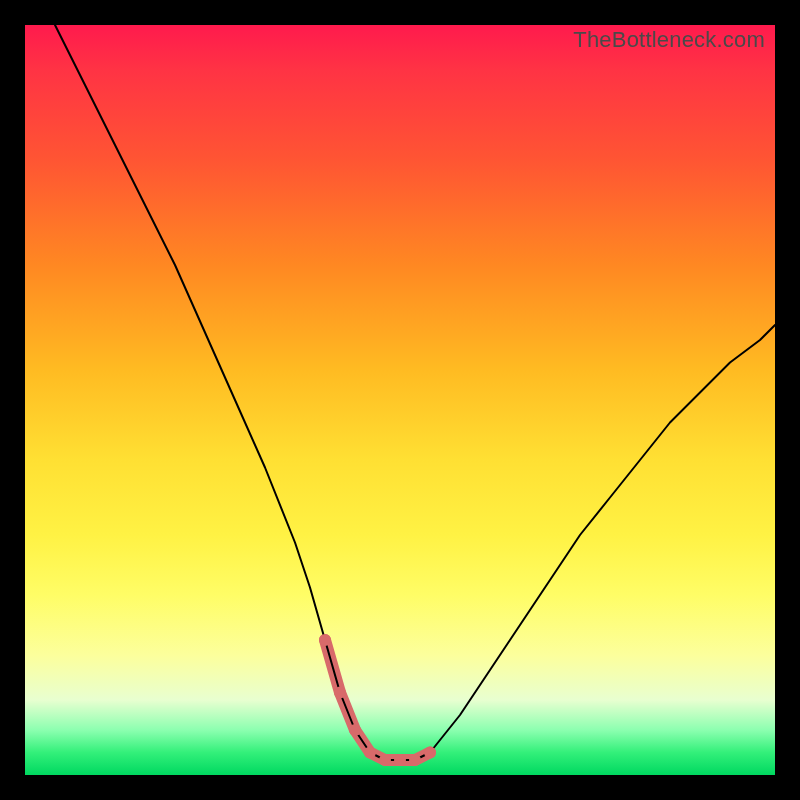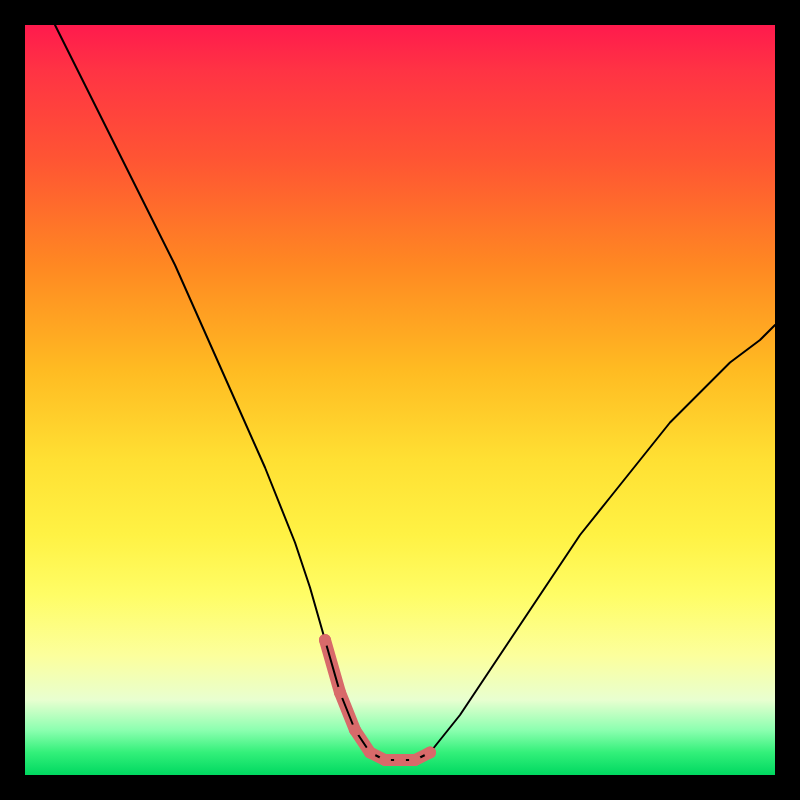--- a/index.html
+++ b/index.html
@@ -58,20 +58,21 @@
     height: 750px;
     overflow: visible;
   }
 </style>
 </head>
 <body>
 
 <div class="frame">
   <div class="plot-area">
 
+    <div class="watermark">TheBottleneck.com</div>
 
     <svg class="curves" viewBox="0 0 750 750" preserveAspectRatio="none">
       <path fill="none" stroke="#d86a6a" stroke-width="12" stroke-linecap="round" stroke-linejoin="round" d="M300.0 615.0 L315.0 667.5 L330.0 705.0 L345.0 727.5 L360.0 735.0 L375.0 735.0 L390.0 735.0 L405.0 727.5"></path>
       <path fill="none" stroke="#000000" stroke-width="2" stroke-linecap="round" stroke-linejoin="round" d="M30.0 0.0 L60.0 60.0 L90.0 120.0 L120.0 180.0 L150.0 240.0 L180.0 307.5 L210.0 375.0 L240.0 442.5 L270.0 517.5 L285.0 562.5 L300.0 615.0 L315.0 667.5 L330.0 705.0 L345.0 727.5 L360.0 735.0 L375.0 735.0 L390.0 735.0 L405.0 727.5 L435.0 690.0 L465.0 645.0 L495.0 600.0 L525.0 555.0 L555.0 510.0 L585.0 472.5 L615.0 435.0 L645.0 397.5 L675.0 367.5 L705.0 337.5 L735.0 315.0 L750.0 300.0"></path>
       <g>
           <circle cx="300.0" cy="615.0" r="6" fill="#d86a6a"></circle>
           <circle cx="315.0" cy="667.5" r="6" fill="#d86a6a"></circle>
           <circle cx="330.0" cy="705.0" r="6" fill="#d86a6a"></circle>
           <circle cx="345.0" cy="727.5" r="6" fill="#d86a6a"></circle>
           <circle cx="360.0" cy="735.0" r="6" fill="#d86a6a"></circle>

